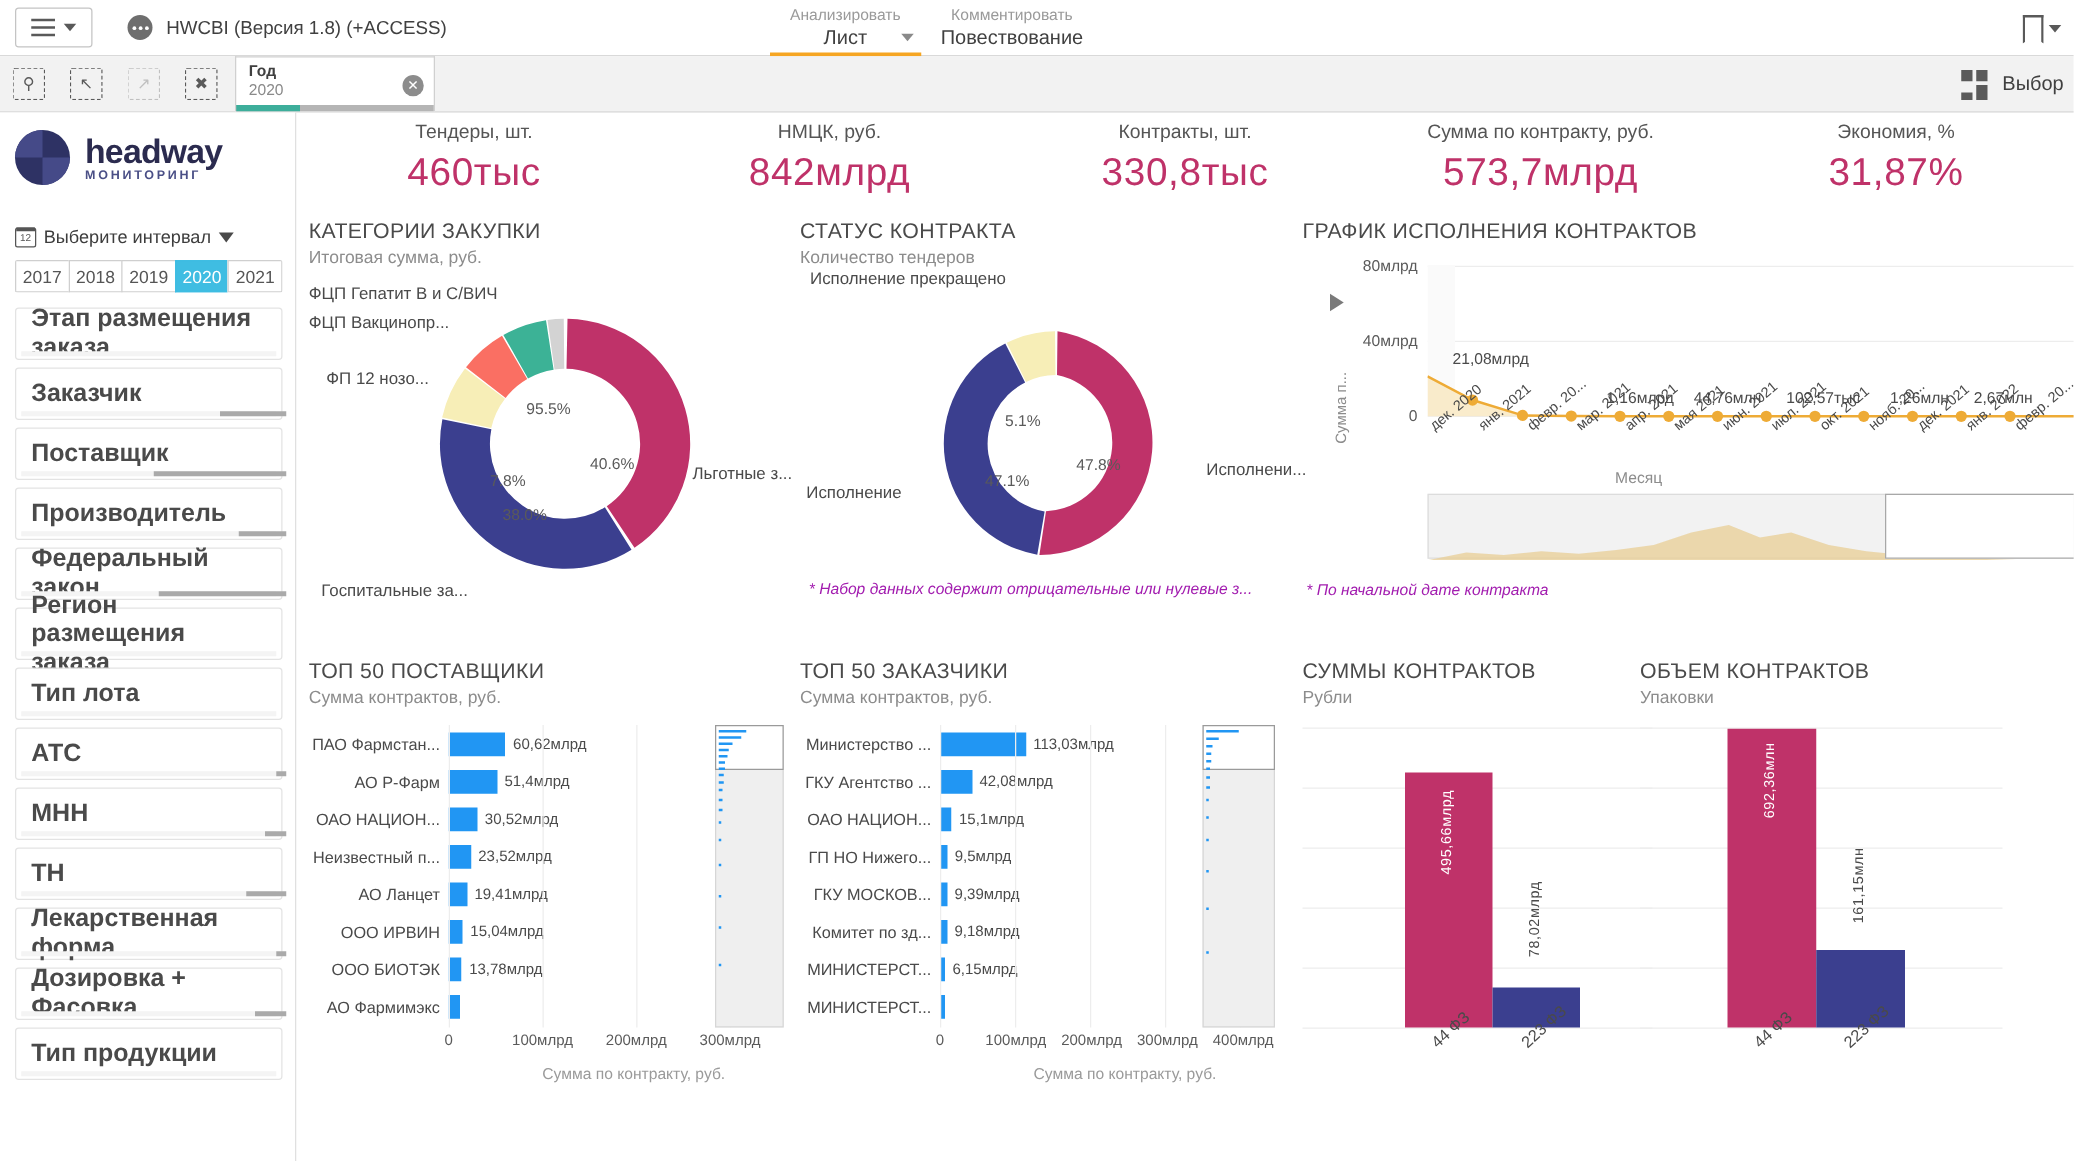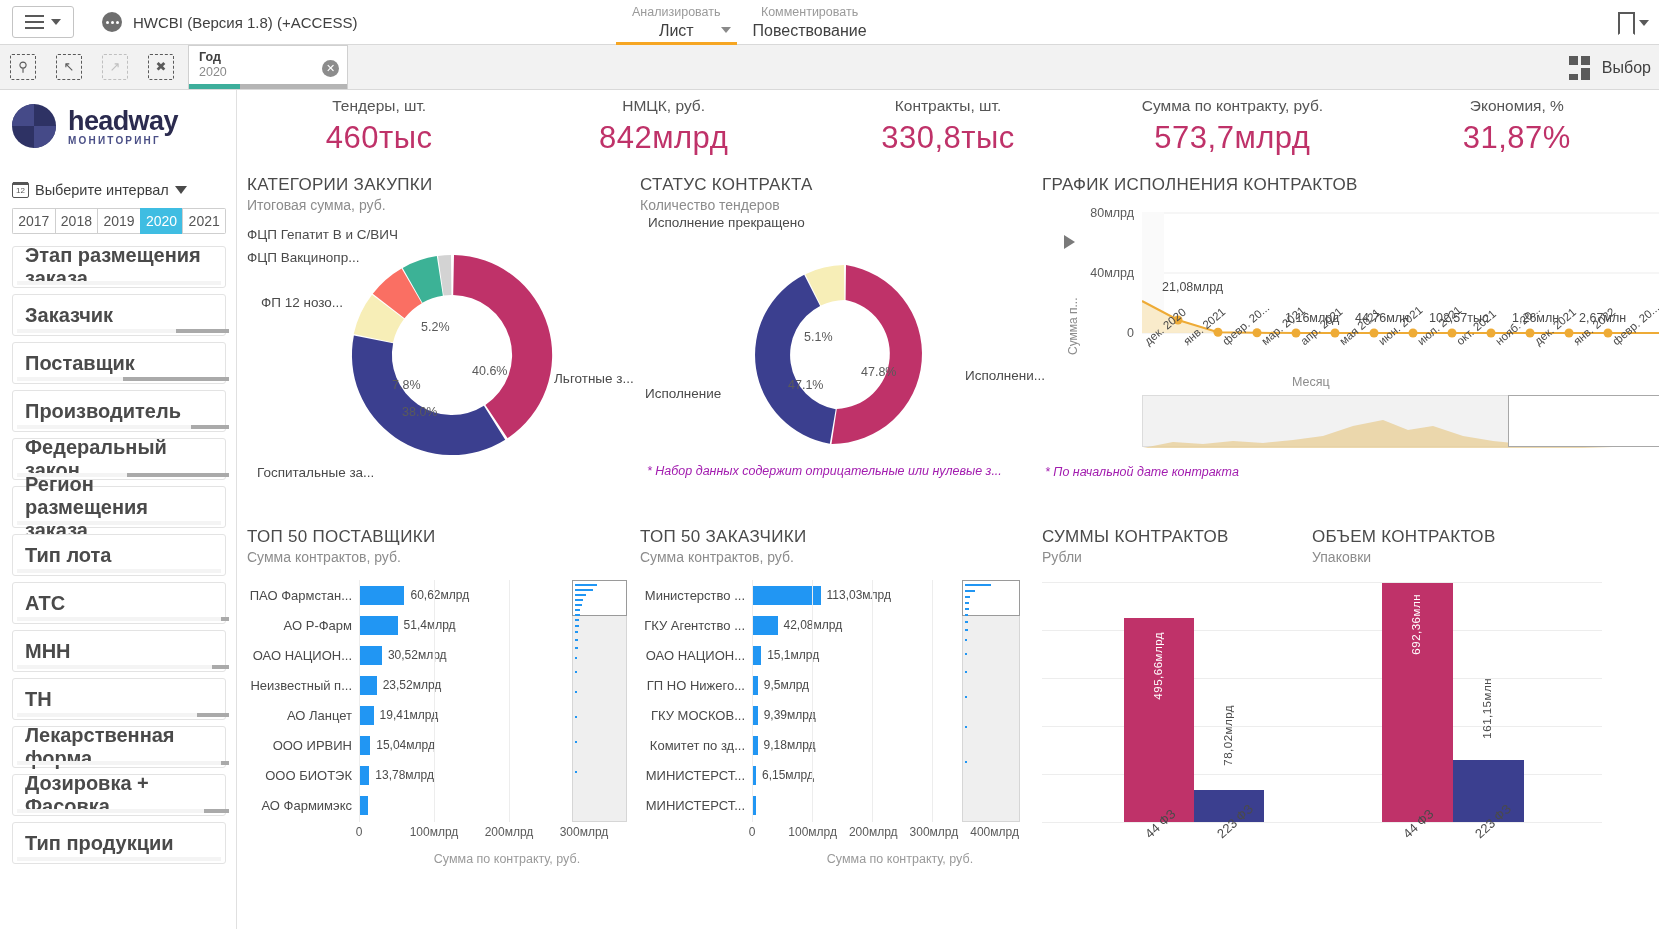--- a/index.html
+++ b/index.html
@@ -477,21 +477,21 @@
           <path d="M -49.3 -87.1 A 100 100 0 0 1 -15.2 -98.9 L -9.1 -59.3 A 60 60 0 0 0 -29.6 -52.3 Z" fill="#3cb296"></path>
 
           <path d="M -14.0 -99.1 A 100 100 0 0 1 -1.0 -100 L -0.6 -60 A 60 60 0 0 0 -8.4 -59.5 Z" fill="#d3d3d3"></path>
         </g>
       </svg>
       <span class="dlabel" style="left:0px; top:2px;">ФЦП Гепатит В и С/ВИЧ</span>
       <span class="dlabel" style="left:0px; top:25px;">ФЦП Вакцинопр...</span>
       <span class="dlabel" style="left:14px; top:70px;">ФП 12 нозо...</span>
       <span class="dlabel" style="left:307px; top:146px;">Льготные з...</span>
       <span class="dlabel" style="left:10px; top:240px;">Госпитальные за...</span>
-      <span class="dpct" style="left:174px; top:95px;">5.2%</span>
+      <span class="dpct" style="left:174px; top:95px;">95.5%</span>
       <span class="dpct" style="left:145px; top:121px;margin-top:32px;">7.8%</span>
       <span class="dpct" style="left:225px; top:139px;">40.6%</span>
       <span class="dpct" style="left:155px; top:180px;">38.0%</span>
     </div>
 
     <div class="panel" style="left:403px; top:85px; width:400px;">
       <div class="ptitle">СТАТУС КОНТРАКТА</div>
       <div class="psub">Количество тендеров</div>
     </div>
     <div class="donut-wrap" style="position:absolute; left:403px; top:130px; width:400px; height:260px;">

